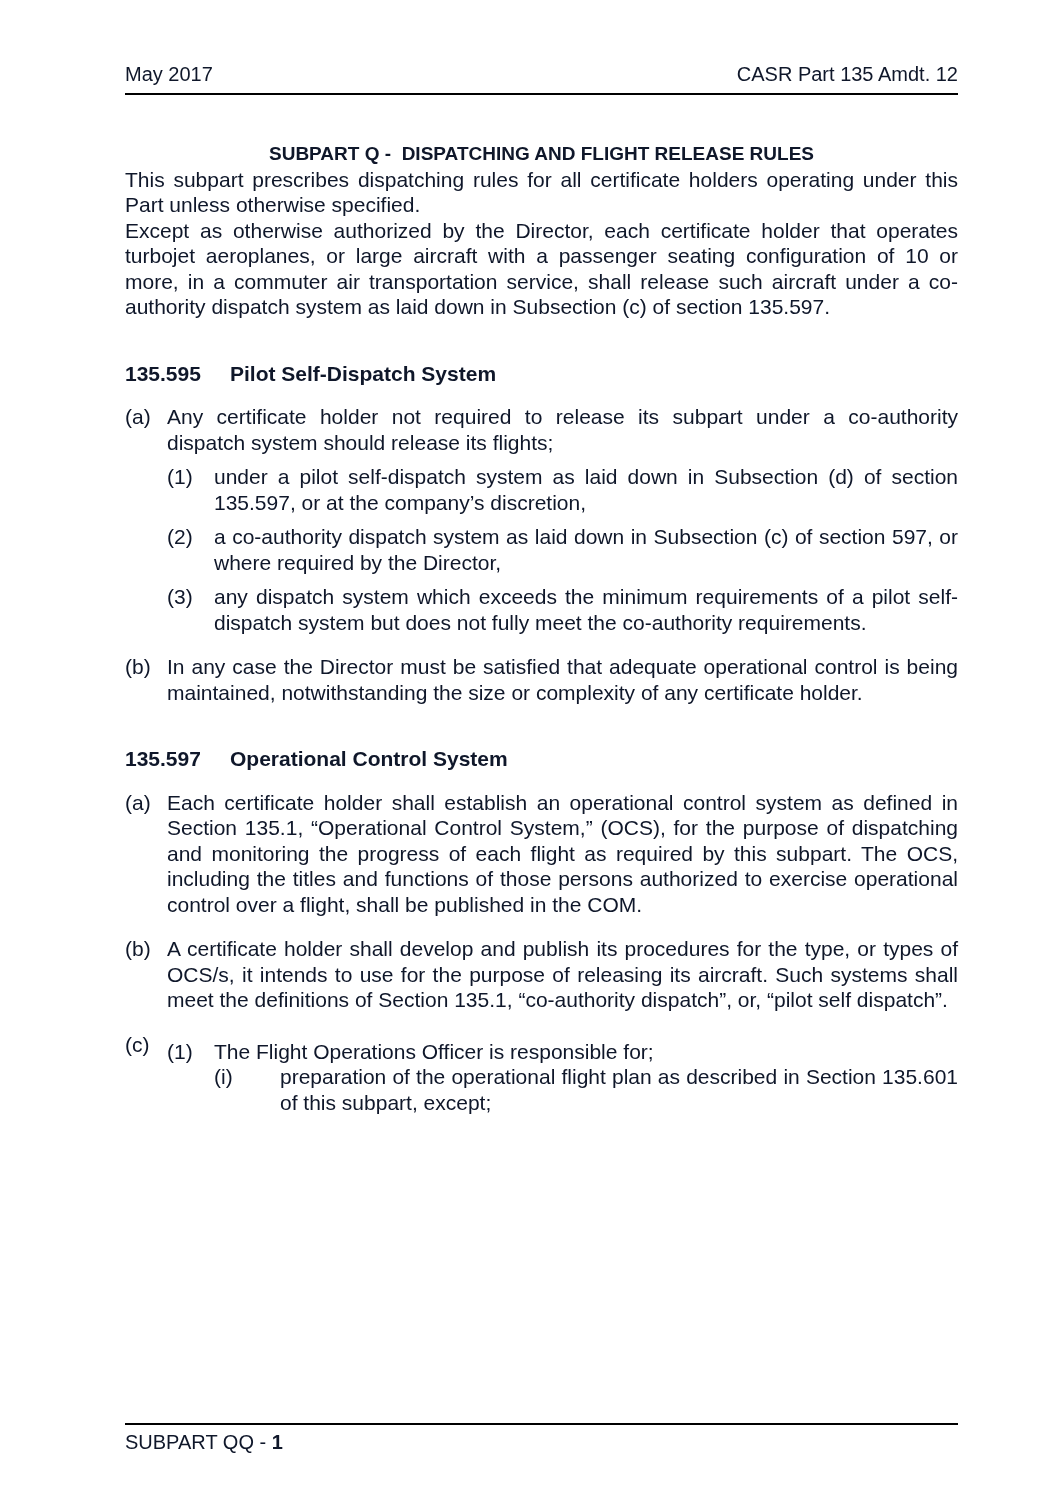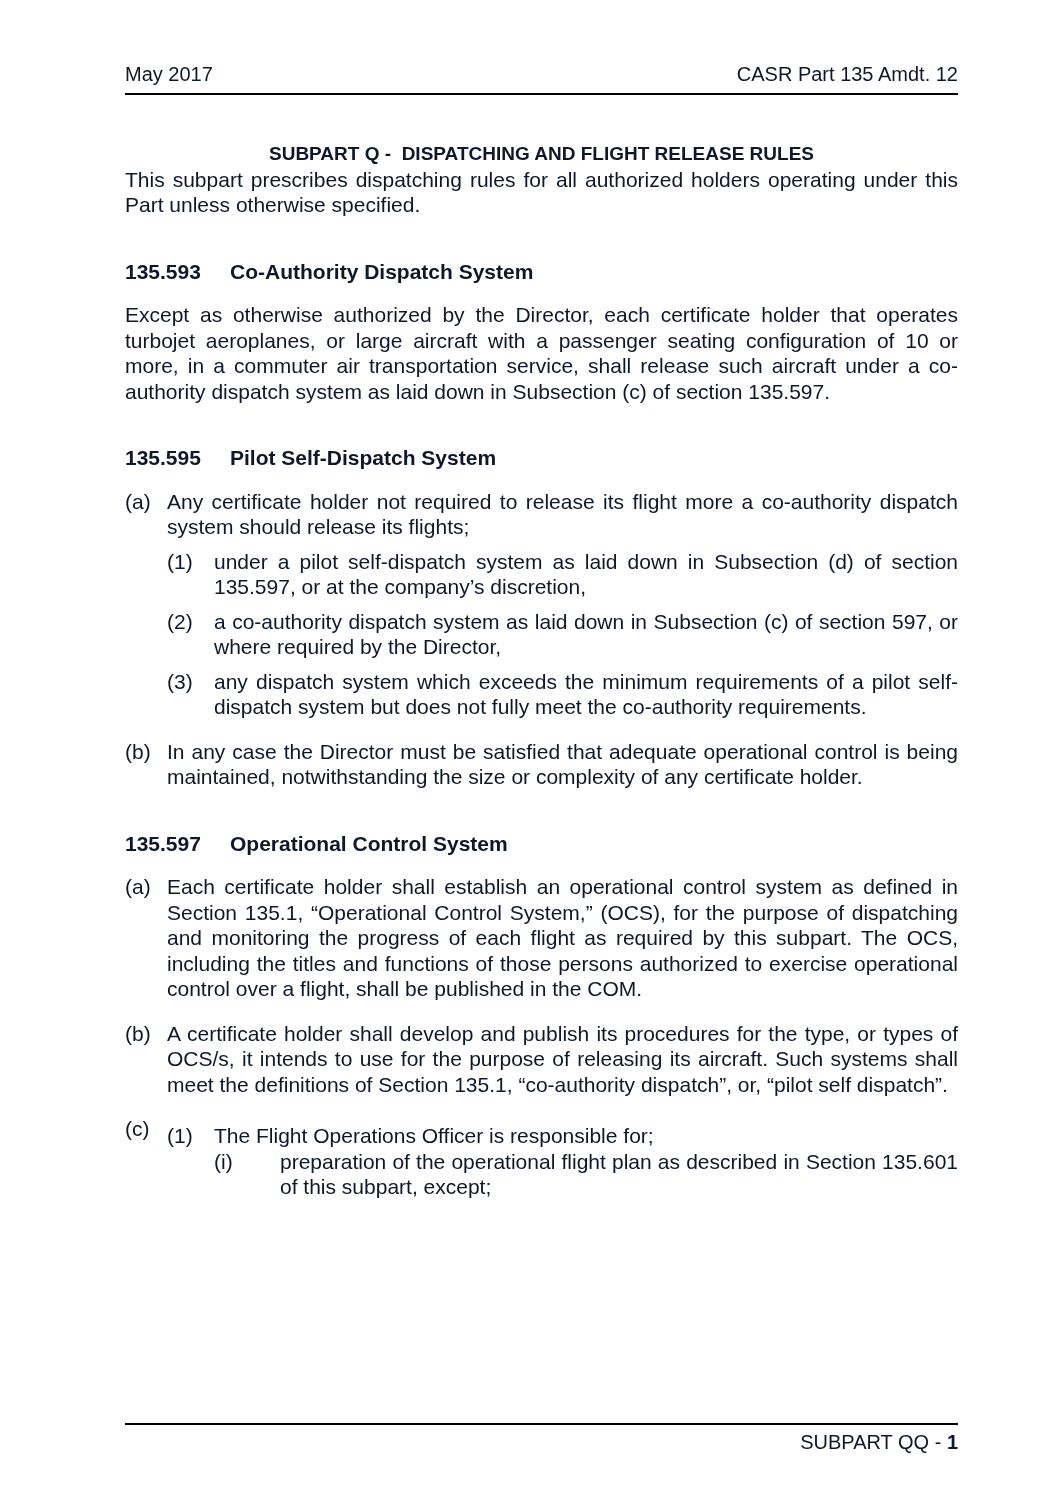--- a/index.html
+++ b/index.html
@@ -55,58 +55,55 @@
   .subsub > .lbl { flex: 0 0 66px; }
   .subsub > .body { flex: 1; min-width: 0; }
   .ftr {
     position: absolute;
     left: 125px;
     right: 101px;
     top: 1406px;
     border-top: 2px solid #000;
     padding-top: 6px;
     display: flex;
-    justify-content: flex-end;
+    justify-content: flex-start;
     font-size: 20px;
     line-height: 22px;
   }
   .ftr .pg b { font-weight: bold; }
 </style>
 </head>
 <body>
 
 <div class="page">
 
   <div class="hdr">
     <span>May 2017</span>
     <span>CASR Part 135 Amdt. 12</span>
   </div>
 
   <div class="doc-title">SUBPART Q -  DISPATCHING AND FLIGHT RELEASE RULES</div>
 
   <div>
-    <p class="para">This subpart prescribes dispatching rules for all authorized holders operating under this Part unless otherwise specified.</p>
+    <p class="para">This subpart prescribes dispatching rules for all certificate holders operating under this Part unless otherwise specified.</p>
   </div>
 
   <div>
-    <div class="sec-h">
-      <span class="num">135.593</span><span>Co-Authority Dispatch System</span>
-    </div>
     <p class="para">Except as otherwise authorized by the Director, each certificate holder that operates turbojet aeroplanes, or large aircraft with a passenger seating configuration of 10 or more, in a commuter air transportation service, shall release such aircraft under a co-authority dispatch system as laid down in Subsection (c) of section 135.597.</p>
   </div>
 
   <div>
     <div class="sec-h">
       <span class="num">135.595</span><span>Pilot Self-Dispatch System</span>
     </div>
 
     <div class="item" style="margin-top:18px">
       <span class="lbl">(a)</span>
       <div class="body">
-        <div class="txt">Any certificate holder not required to release its flight more a co-authority dispatch system should release its flights;</div>
+        <div class="txt">Any certificate holder not required to release its subpart under a co-authority dispatch system should release its flights;</div>
         <div class="sub">
           <span class="lbl">(1)</span>
           <div class="body txt">under a pilot self-dispatch system as laid down in Subsection (d) of section 135.597, or at the company’s discretion,</div>
         </div>
         <div class="sub">
           <span class="lbl">(2)</span>
           <div class="body txt">a co-authority dispatch system as laid down in Subsection (c) of section 597, or where required by the Director,</div>
         </div>
         <div class="sub">
           <span class="lbl">(3)</span>

